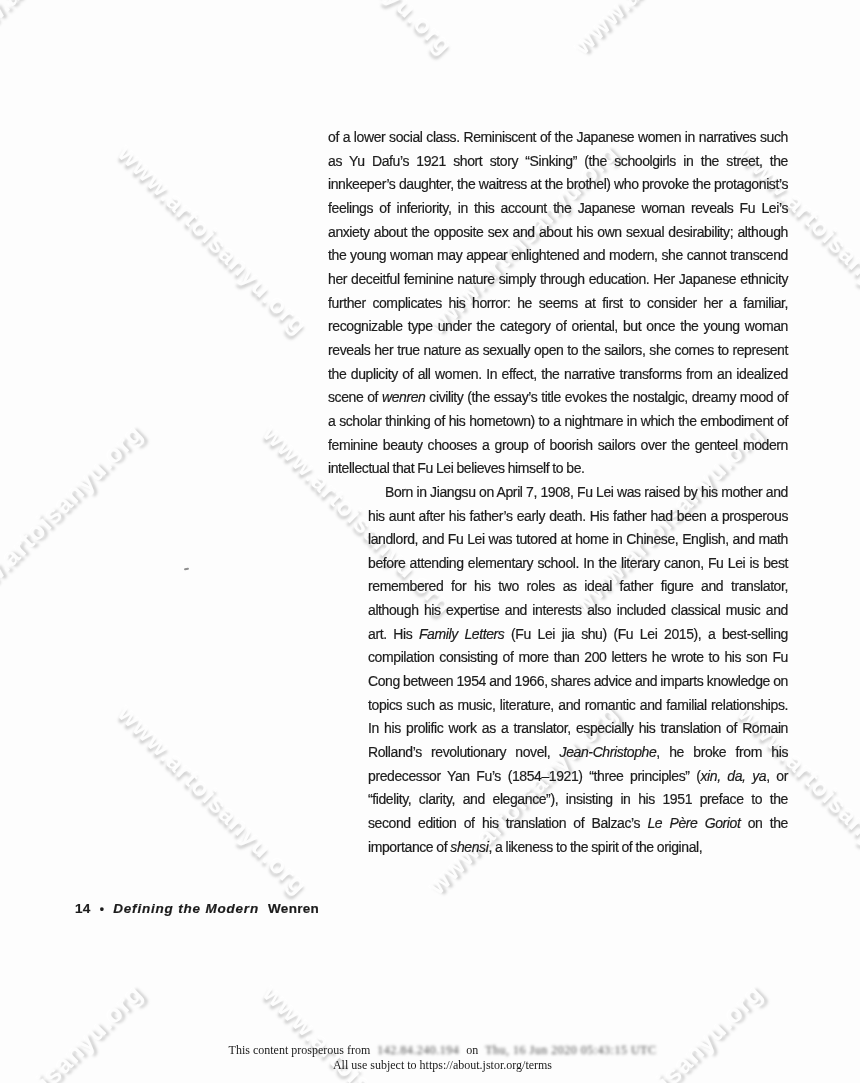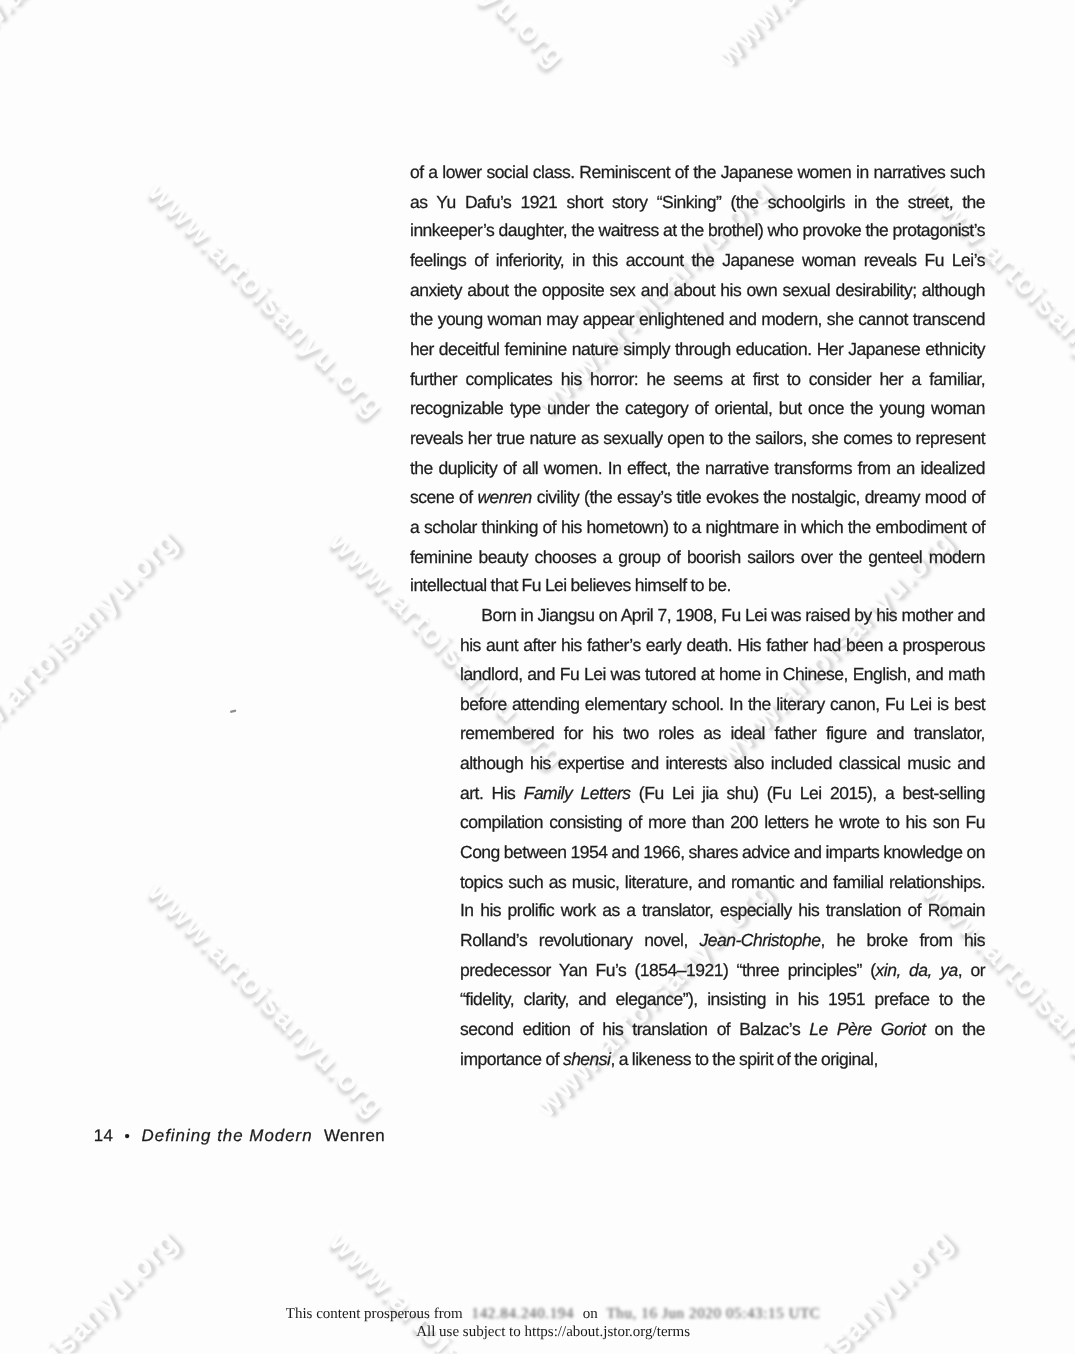--- a/index.html
+++ b/index.html
@@ -63,21 +63,21 @@
     z-index: 1;
   }
 
   
   .running-footer {
     position: absolute;
     left: 75px;
     top: 901px;
     z-index: 1;
     font-size: 13.5px;
-    font-weight: normal;
+    font-weight: bold;
     color: #1c1c1c;
     letter-spacing: 0.3px;
     -webkit-text-stroke: 0.2px #1c1c1c;
   }
   .running-footer .bullet { margin: 0 5px; font-size: 12px; }
   .running-footer .bk-it { font-style: italic; letter-spacing: 0.8px; margin-right: 5px; }
 
   
   .jstor {
     position: absolute;

